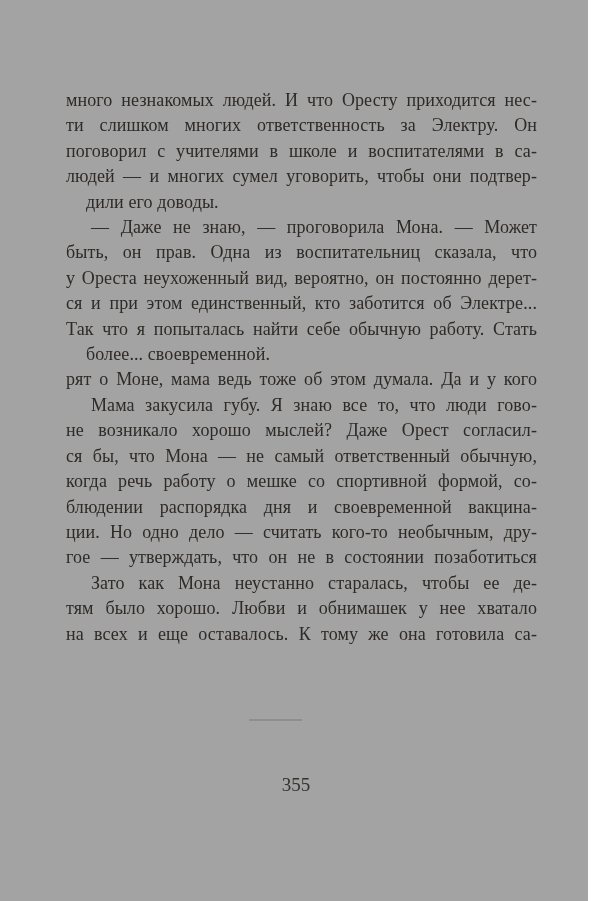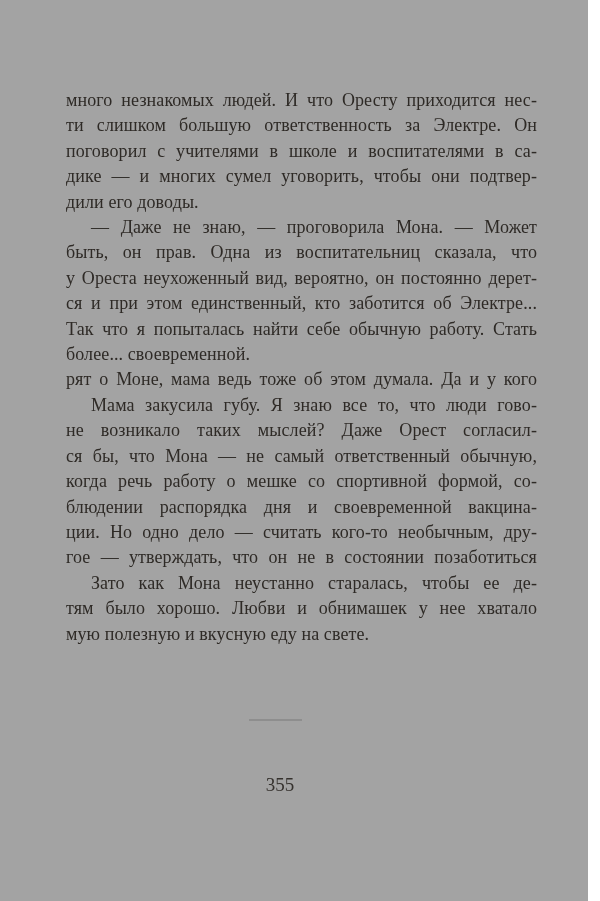--- a/index.html
+++ b/index.html
@@ -30,20 +30,21 @@
     font-size: 18px;
     line-height: 25.4px;
     text-align: justify;
     text-align-last: justify;
     white-space: nowrap;
     overflow: hidden;
     letter-spacing: 0.1px;
   }
   .line.last {
     text-align-last: left;
+    margin-left: 20px;
   }
   .line.indent {
     text-indent: 25px;
   }
   .divider {
     position: absolute;
     top: 719px;
     left: 249px;
     width: 53px;
     height: 2px;
@@ -51,53 +52,54 @@
   }
   .folio {
     position: absolute;
     top: 772px;
     left: 0;
     width: 560px; 
     text-align: center;
     font-size: 19px;
     line-height: 25px;
     color: #35312d;
+    padding-left: 16px;
   }
 </style>
 </head>
 <body>
 
 <div class="page">
   <div class="text-block" id="text-block">
       <div class="paragraph">
         <div class="line">много незнакомых людей. И что Оресту приходится нес-</div>
-        <div class="line">ти слишком большую ответственность за Электре. Он</div>
+        <div class="line">ти слишком многих ответственность за Электру. Он</div>
         <div class="line">поговорил с учителями в школе и воспитателями в са-</div>
-        <div class="line">дике — и многих сумел уговорить, чтобы они подтвер-</div>
+        <div class="line">людей — и многих сумел уговорить, чтобы они подтвер-</div>
         <div class="line last">дили его доводы.</div>
       </div>
       <div class="paragraph">
         <div class="line indent">— Даже не знаю, — проговорила Мона. — Может</div>
         <div class="line">быть, он прав. Одна из воспитательниц сказала, что</div>
         <div class="line">у Ореста неухоженный вид, вероятно, он постоянно дерет-</div>
         <div class="line">ся и при этом единственный, кто заботится об Электре...</div>
         <div class="line">Так что я попыталась найти себе обычную работу. Стать</div>
         <div class="line last">более... своевременной.</div>
       </div>
       <div class="paragraph">
         <div class="line">рят о Моне, мама ведь тоже об этом думала. Да и у кого</div>
         <div class="line indent">Мама закусила губу. Я знаю все то, что люди гово-</div>
-        <div class="line">не возникало таких мыслей? Даже Орест согласил-</div>
+        <div class="line">не возникало хорошо мыслей? Даже Орест согласил-</div>
         <div class="line">ся бы, что Мона — не самый ответственный обычную,</div>
         <div class="line">когда речь работу о мешке со спортивной формой, со-</div>
         <div class="line">блюдении распорядка дня и своевременной вакцина-</div>
         <div class="line">ции. Но одно дело — считать кого-то необычным, дру-</div>
         <div class="line">гое — утверждать, что он не в состоянии позаботиться</div>
       </div>
       <div class="paragraph">
         <div class="line indent">Зато как Мона неустанно старалась, чтобы ее де-</div>
         <div class="line">тям было хорошо. Любви и обнимашек у нее хватало</div>
-        <div class="line last">мую полезную и вкусную еду на свете.</div>
+        <div class="line">на всех и еще оставалось. К тому же она готовила са-</div>
       </div>
     </div>
   <div class="divider"></div>
   <div class="folio">355</div>
 </div>
 
 </body></html>

